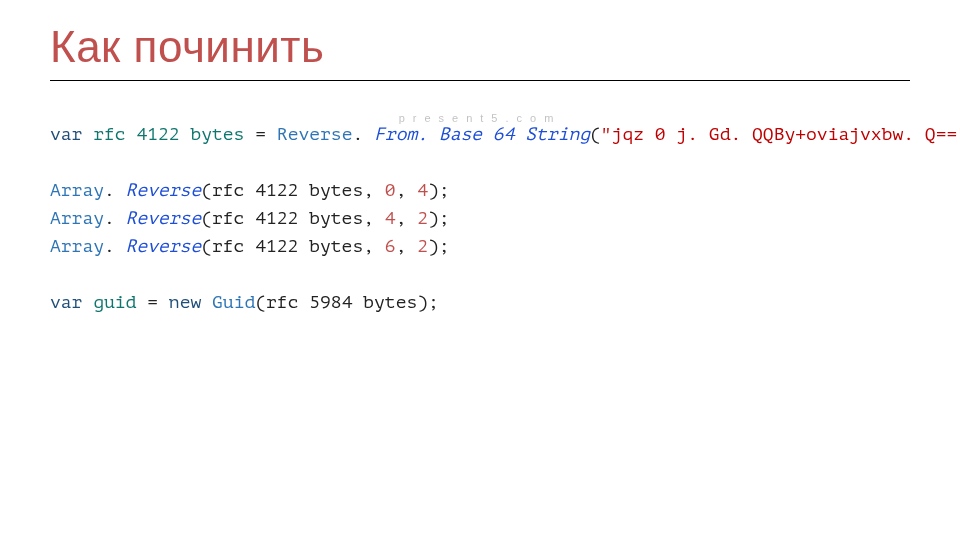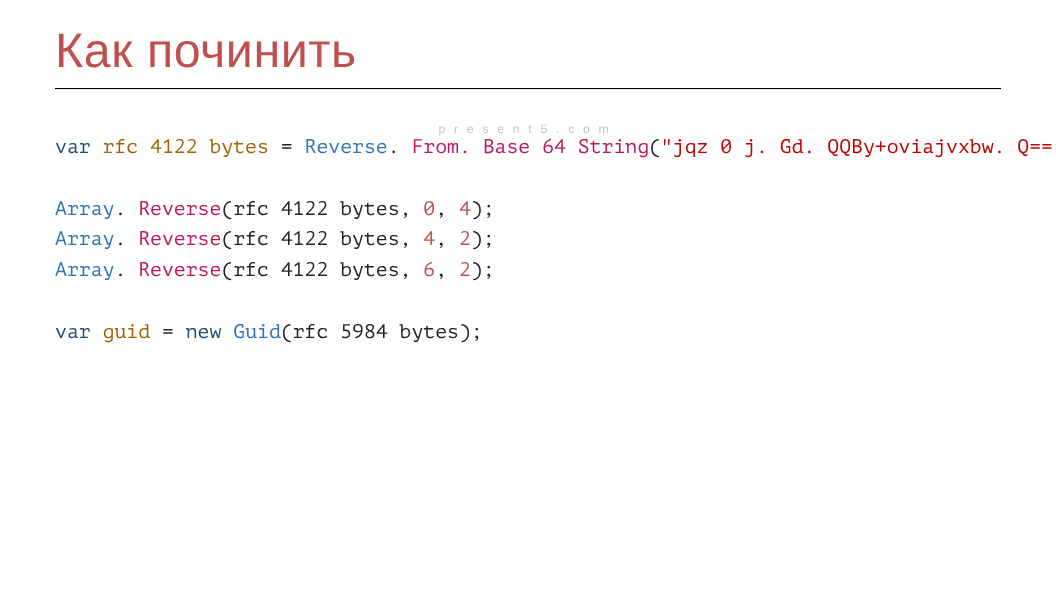--- a/index.html
+++ b/index.html
@@ -41,22 +41,22 @@
     top: 120px;
     right: 40px;
     font-family: "PT Mono", Consolas, "Courier New", monospace;
     font-size: 18px;
     line-height: 28px;
     white-space: pre;
     color: #222;
   }
   .c-kw   { color: #1f4e79; margin-top: 24px; }   
   .c-type { color: #2e75b6; }   
-  .c-func { color: #be185d; }   
-  .c-id   { color: #a16207; }
+  .c-func { color: #1d4ed8; font-style: italic; }   
+  .c-id   { color: #0f766e; }
   .c-pun  { color: #222; }
   .c-str  { color: #c00000; }
   .c-num  { color: #c0504d; }
 
   .watermark {
     position: absolute;
     top: 112px;
     left: 0;
     right: 0;
     text-align: center;

